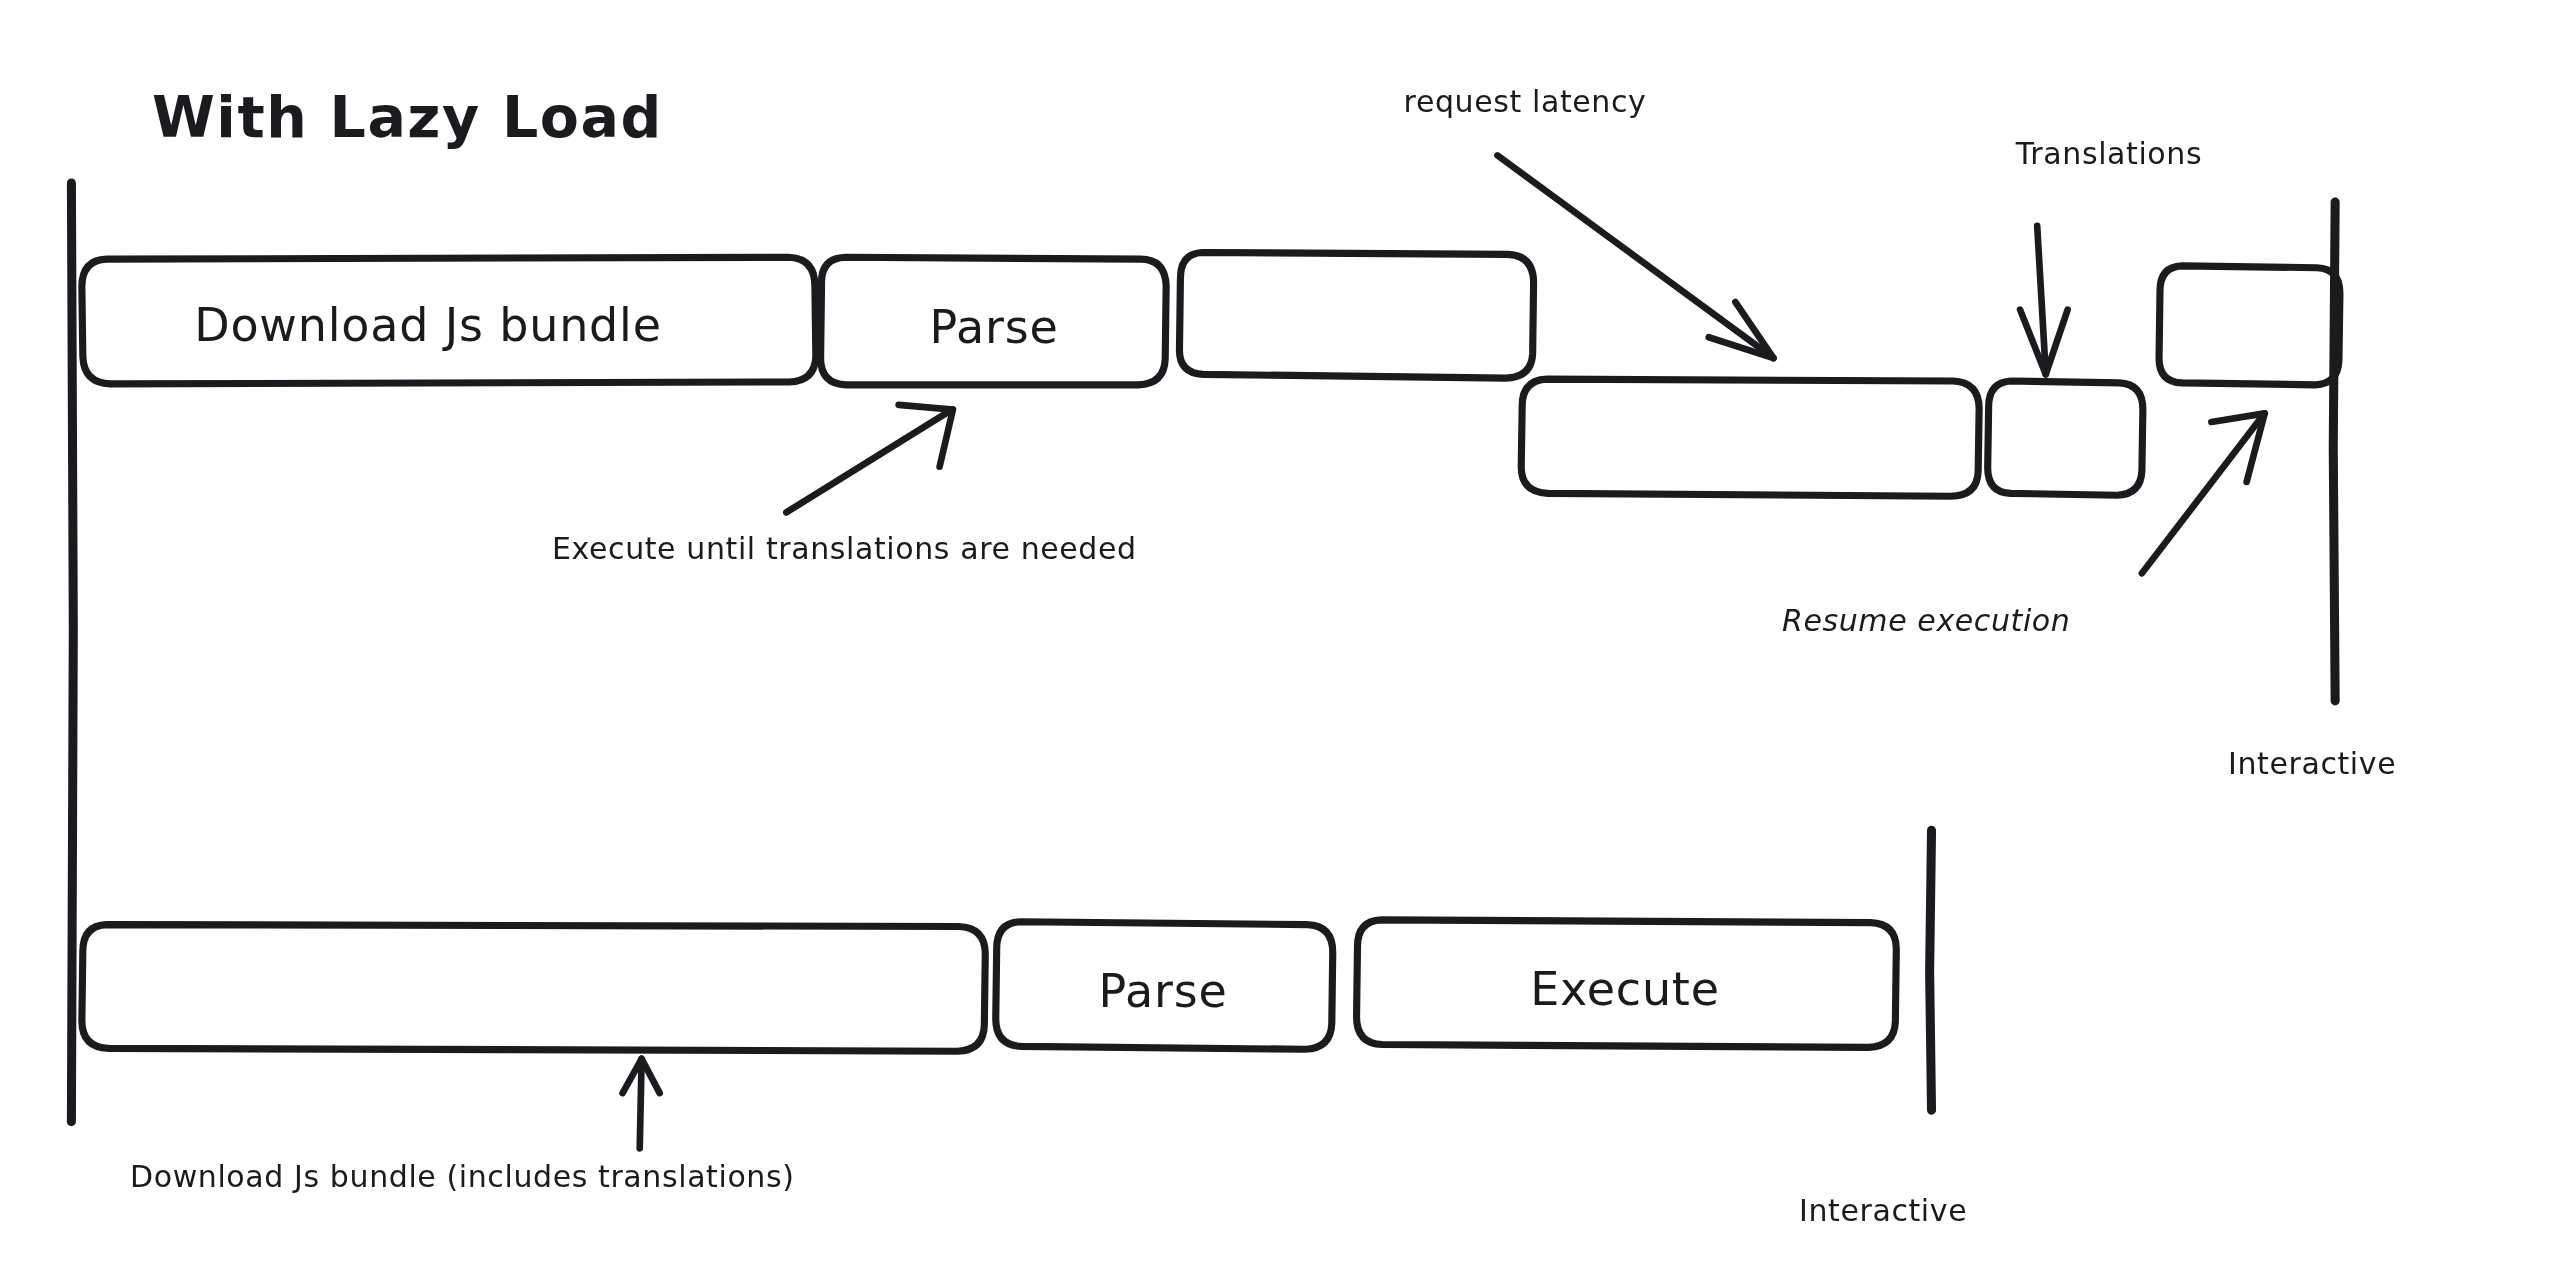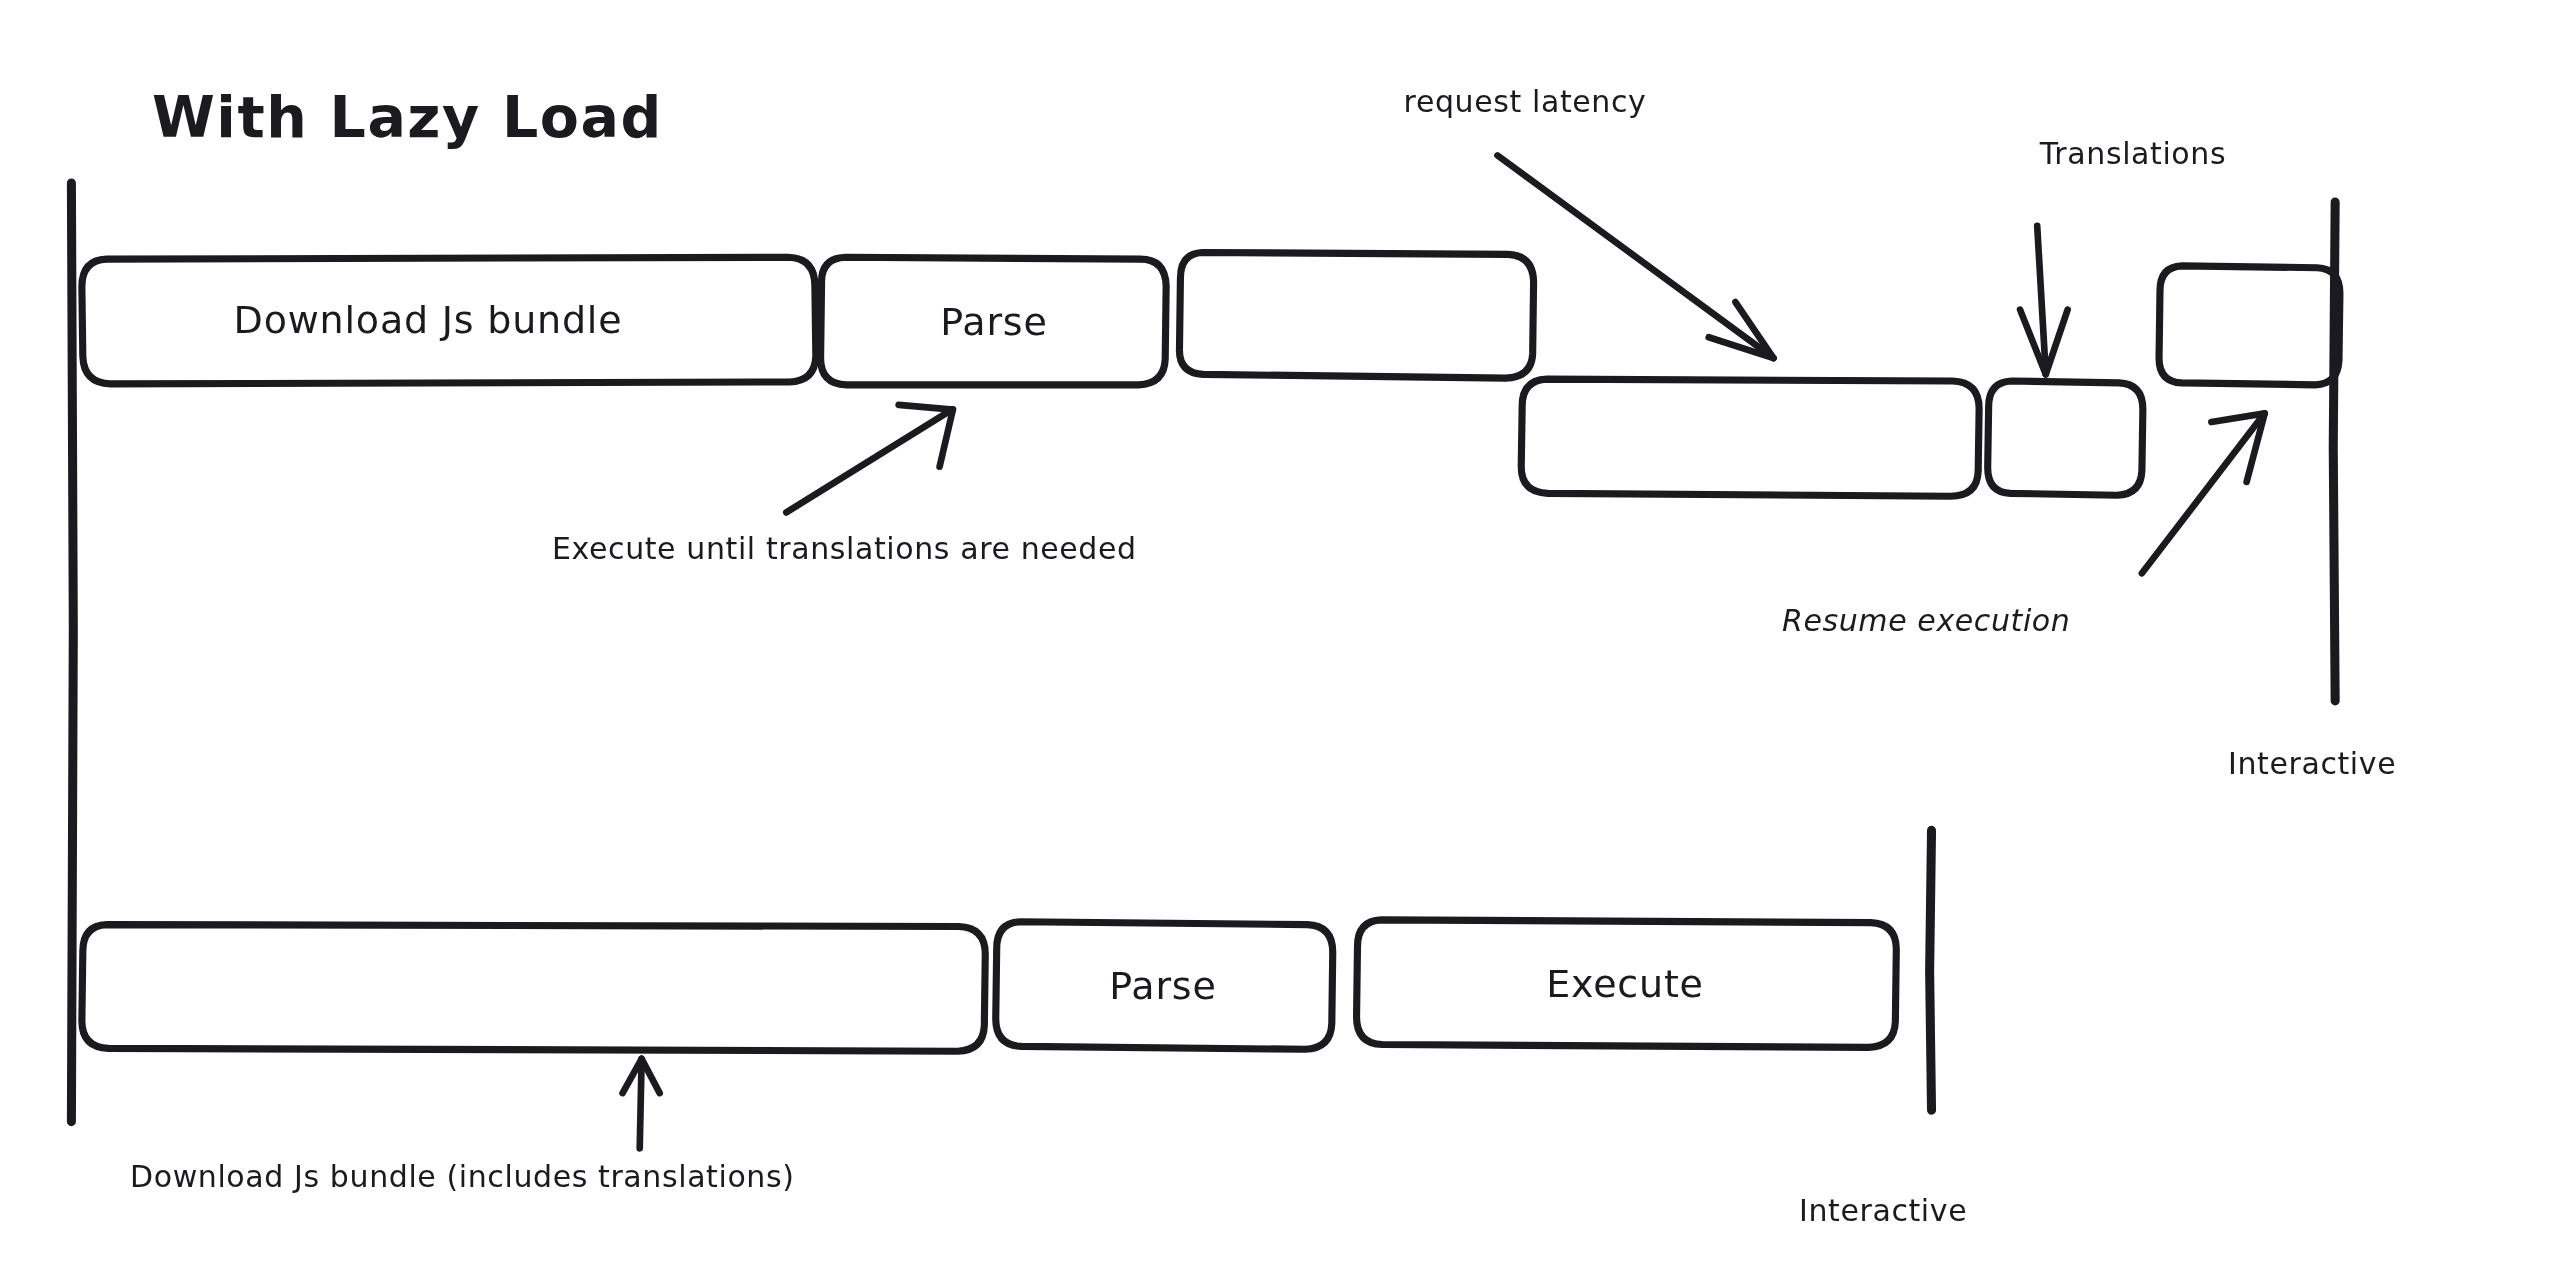--- a/index.html
+++ b/index.html
@@ -33,21 +33,21 @@
     line-height: 1.18;
     letter-spacing: 0.4px;
     user-select: none;
   }
   .section-title {
     font-size: 57px;
     font-weight: 700;
     letter-spacing: 1.5px;
   }
   .box-label {
-    font-size: 38px;
+    font-size: 46px;
     font-weight: 400;
     letter-spacing: 0.8px;
   }
   .annot {
     font-size: 30px;
     font-weight: 400;
     letter-spacing: 0.6px;
   }
   .centered {
     transform: translateX(-50%);
@@ -164,21 +164,21 @@
 
   <div class="hand-text section-title" style="left:152px; top:84px;">With Lazy Load</div>
 
   <div class="hand-text box-label centered" style="left:428px; top:298px;">Download Js bundle</div>
 
   <div class="hand-text box-label centered" style="left:994px; top:300px;">Parse</div>
 
   <div class="hand-text annot centered" style="left:1525px; top:84px;">request latency</div>
 
 
-  <div class="hand-text annot centered" style="left:2109px; top:136px;margin-left:24px;">Translations</div>
+  <div class="hand-text annot centered" style="left:2109px; top:136px;">Translations</div>
 
   <div class="hand-text annot" style="left:552px; top:531px;">Execute until translations are needed</div>
 
   <div class="hand-text annot" style="left:1782px; top:603px;font-style:italic;">Resume execution</div>
 
   <div class="hand-text annot" style="left:2228px; top:746px;">Interactive</div>
 
 
   <div class="hand-text box-label centered" style="left:1163px; top:964px;">Parse</div>
 

